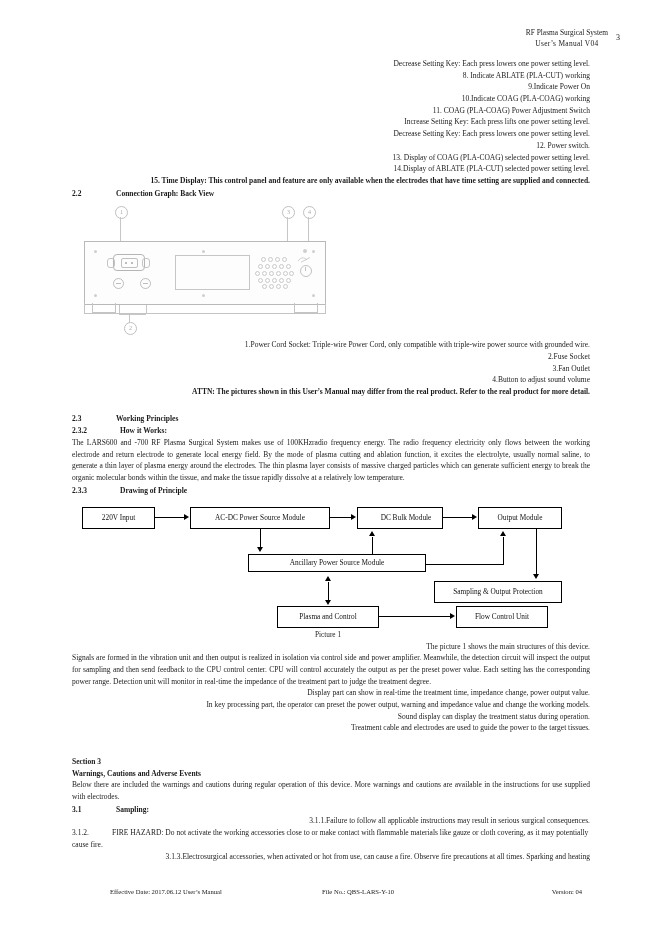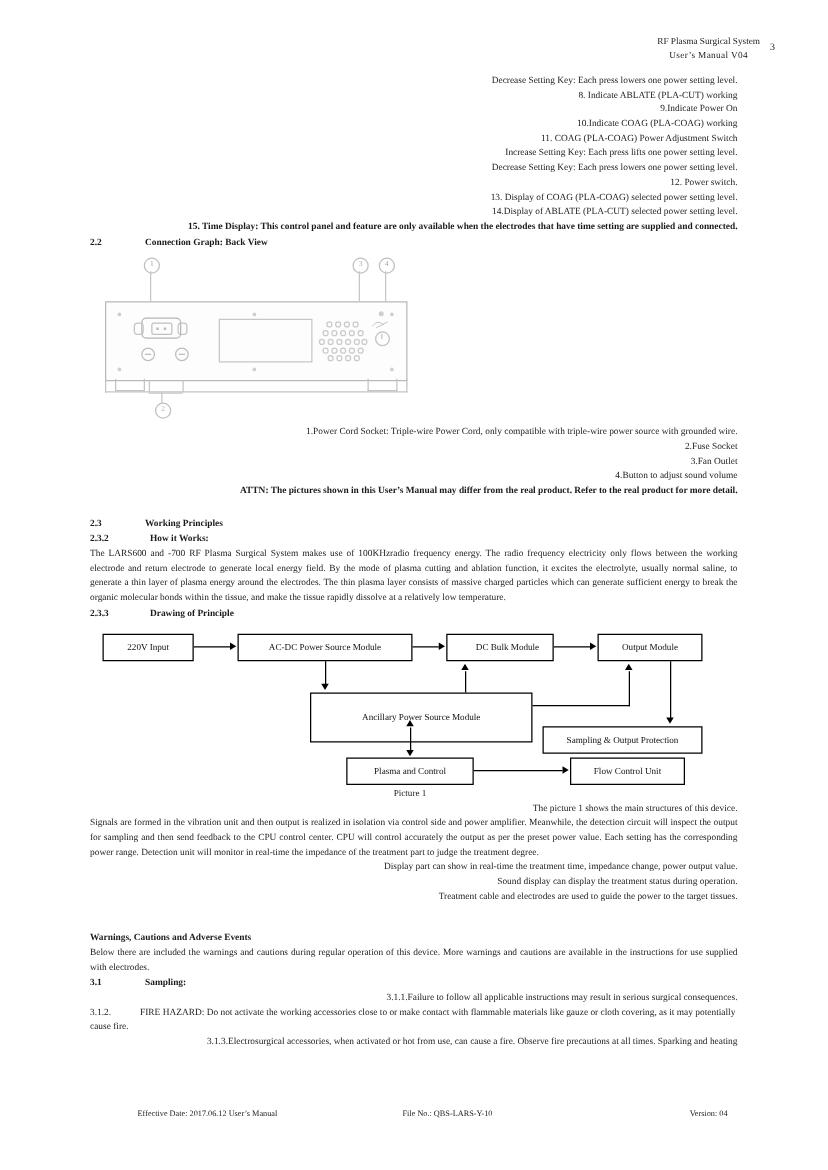--- a/index.html
+++ b/index.html
@@ -435,21 +435,21 @@
 
     <div class="sec-head"><span class="sn-wide">2.3.3</span><span>Drawing of Principle</span></div>
 
     <div class="flow-fig">
 
       <div class="fbox" style="left:10px;  top:6px;  width:73px;  height:22px;">220V Input</div>
       <div class="fbox" style="left:118px; top:6px;  width:140px; height:22px;">AC-DC Power Source Module</div>
       <div class="fbox" style="left:285px; top:6px;  width:86px;  height:22px;padding-left:12px;">DC Bulk Module</div>
       <div class="fbox" style="left:406px; top:6px;  width:84px;  height:22px;">Output Module</div>
 
-      <div class="fbox" style="left:176px; top:53px; width:178px; height:40px;">Ancillary Power Source Module</div>
+      <div class="fbox" style="left:176px; top:53px; width:178px; height:18px;">Ancillary Power Source Module</div>
       <div class="fbox" style="left:362px; top:80px; width:128px; height:22px;">Sampling &amp; Output Protection</div>
 
       <div class="fbox" style="left:205px; top:105px; width:102px; height:22px;">Plasma and Control</div>
       <div class="fbox" style="left:384px; top:105px; width:92px;  height:22px;">Flow Control Unit</div>
 
       <div class="fline" style="left:83px; top:16.5px; width:29px; height:1px;"></div>
       <div class="arrow right" style="left:112px; top:13.8px;"></div>
 
       <div class="fline" style="left:258px; top:16.5px; width:21px; height:1px;"></div>
       <div class="arrow right" style="left:279px; top:13.8px;"></div>
@@ -476,25 +476,27 @@
 
       <div class="fline" style="left:307px; top:115.5px; width:71px; height:1px;"></div>
       <div class="arrow right" style="left:378px; top:112.8px;"></div>
 
       <div class="pic-caption" style="left:205px; top:128px; width:102px;">Picture 1</div>
     </div>
 
     <div class="line">The picture 1 shows the main structures of this device.</div>
     <p class="para">Signals are formed in the vibration unit and then output is realized in isolation via control side and power amplifier. Meanwhile, the detection circuit will inspect the output for sampling and then send feedback to the CPU control center. CPU will control accurately the output as per the preset power value. Each setting has the corresponding power range. Detection unit will monitor in real-time the impedance of the treatment part to judge the treatment degree.</p>
     <div class="line">Display part can show in real-time the treatment time, impedance change, power output value.</div>
+    <div class="line">In key processing part, the operator can preset the power output, warning and impedance value and change the working models.</div>
     <div class="line">Sound display can display the treatment status during operation.</div>
     <div class="line">Treatment cable and electrodes are used to guide the power to the target tissues.</div>
 
     <div class="spacer-3"></div>
 
+    <div class="b">Section 3</div>
     <div class="b">Warnings, Cautions and Adverse Events</div>
     <p class="para">Below there are included the warnings and cautions during regular operation of this device. More warnings and cautions are available in the instructions for use supplied with electrodes.</p>
 
     <div class="sec-head"><span class="sn">3.1</span><span>Sampling:</span></div>
 
     <div class="numrow line"><span class="numwide">3.1.1.</span><span>Failure to follow all applicable instructions may result in serious surgical consequences.</span></div>
 
     <div class="numrow"><span class="numwide">3.1.2.</span><span>FIRE HAZARD: Do not activate the working accessories close to or make contact with flammable materials like gauze or cloth covering, as it may potentially cause fire.</span></div>
 
     <div class="numrow line"><span class="numwide">3.1.3.</span><span>Electrosurgical accessories, when activated or hot from use, can cause a fire. Observe fire precautions at all times. Sparking and heating</span></div>

